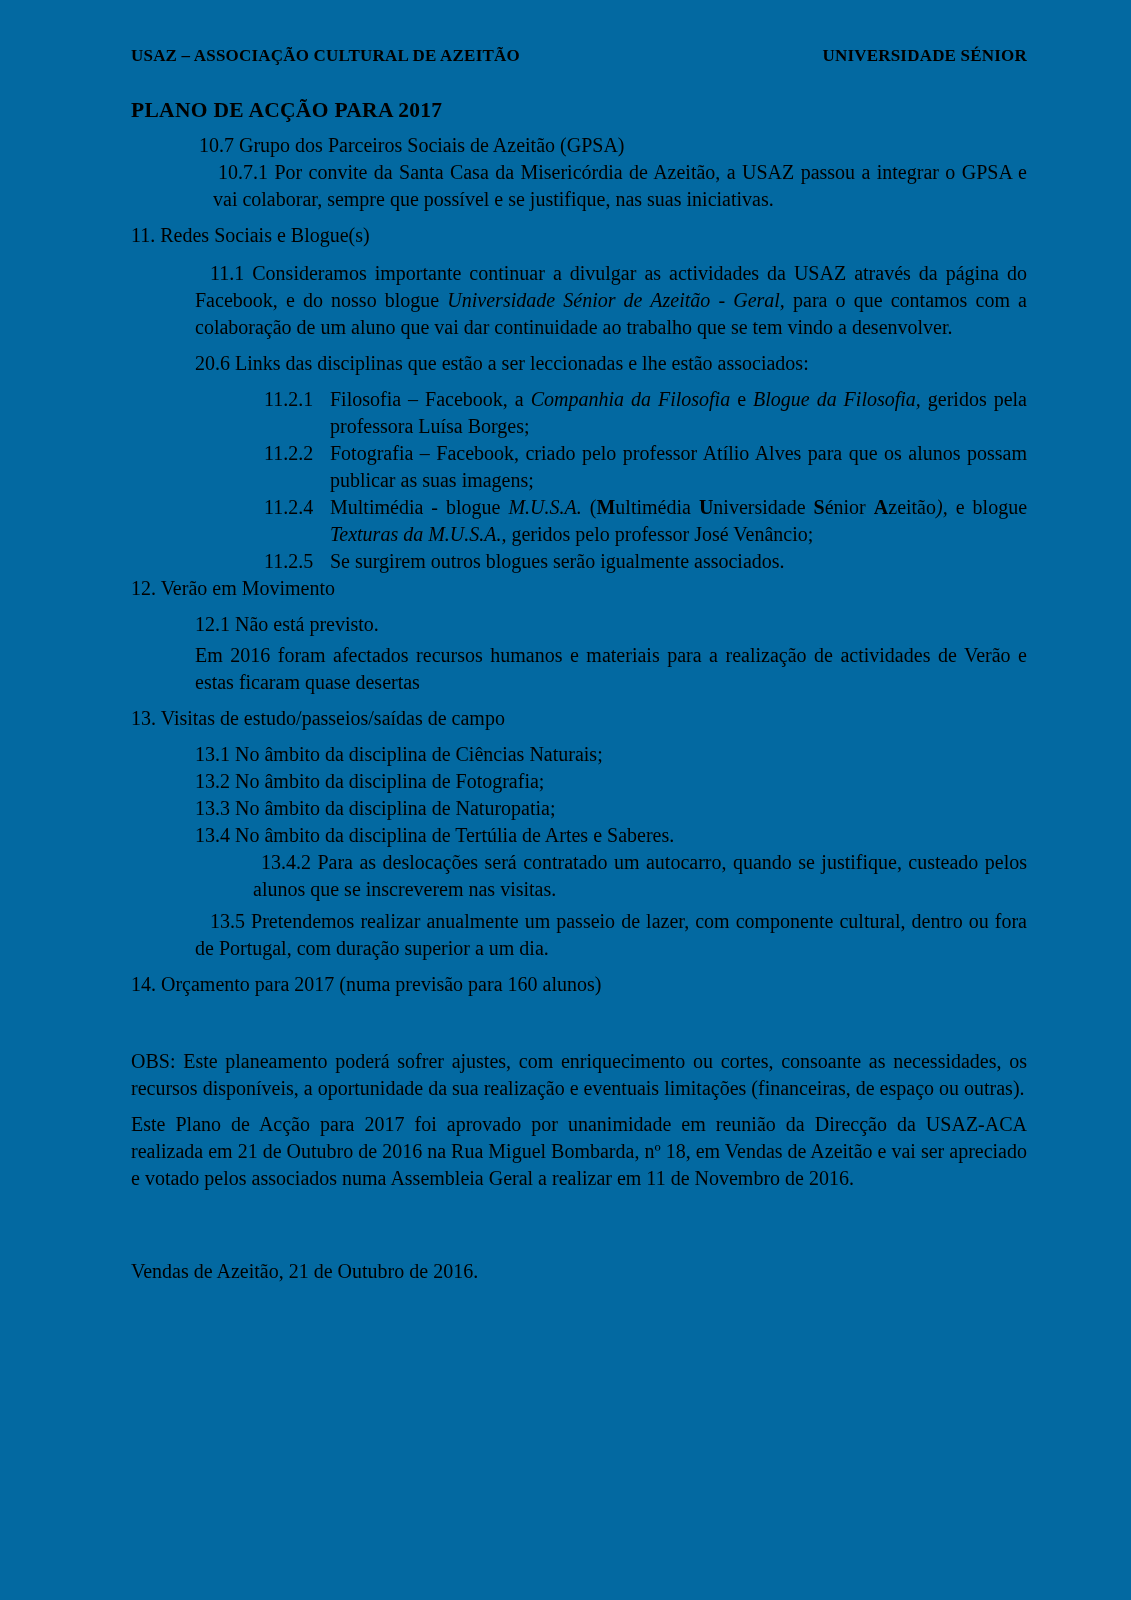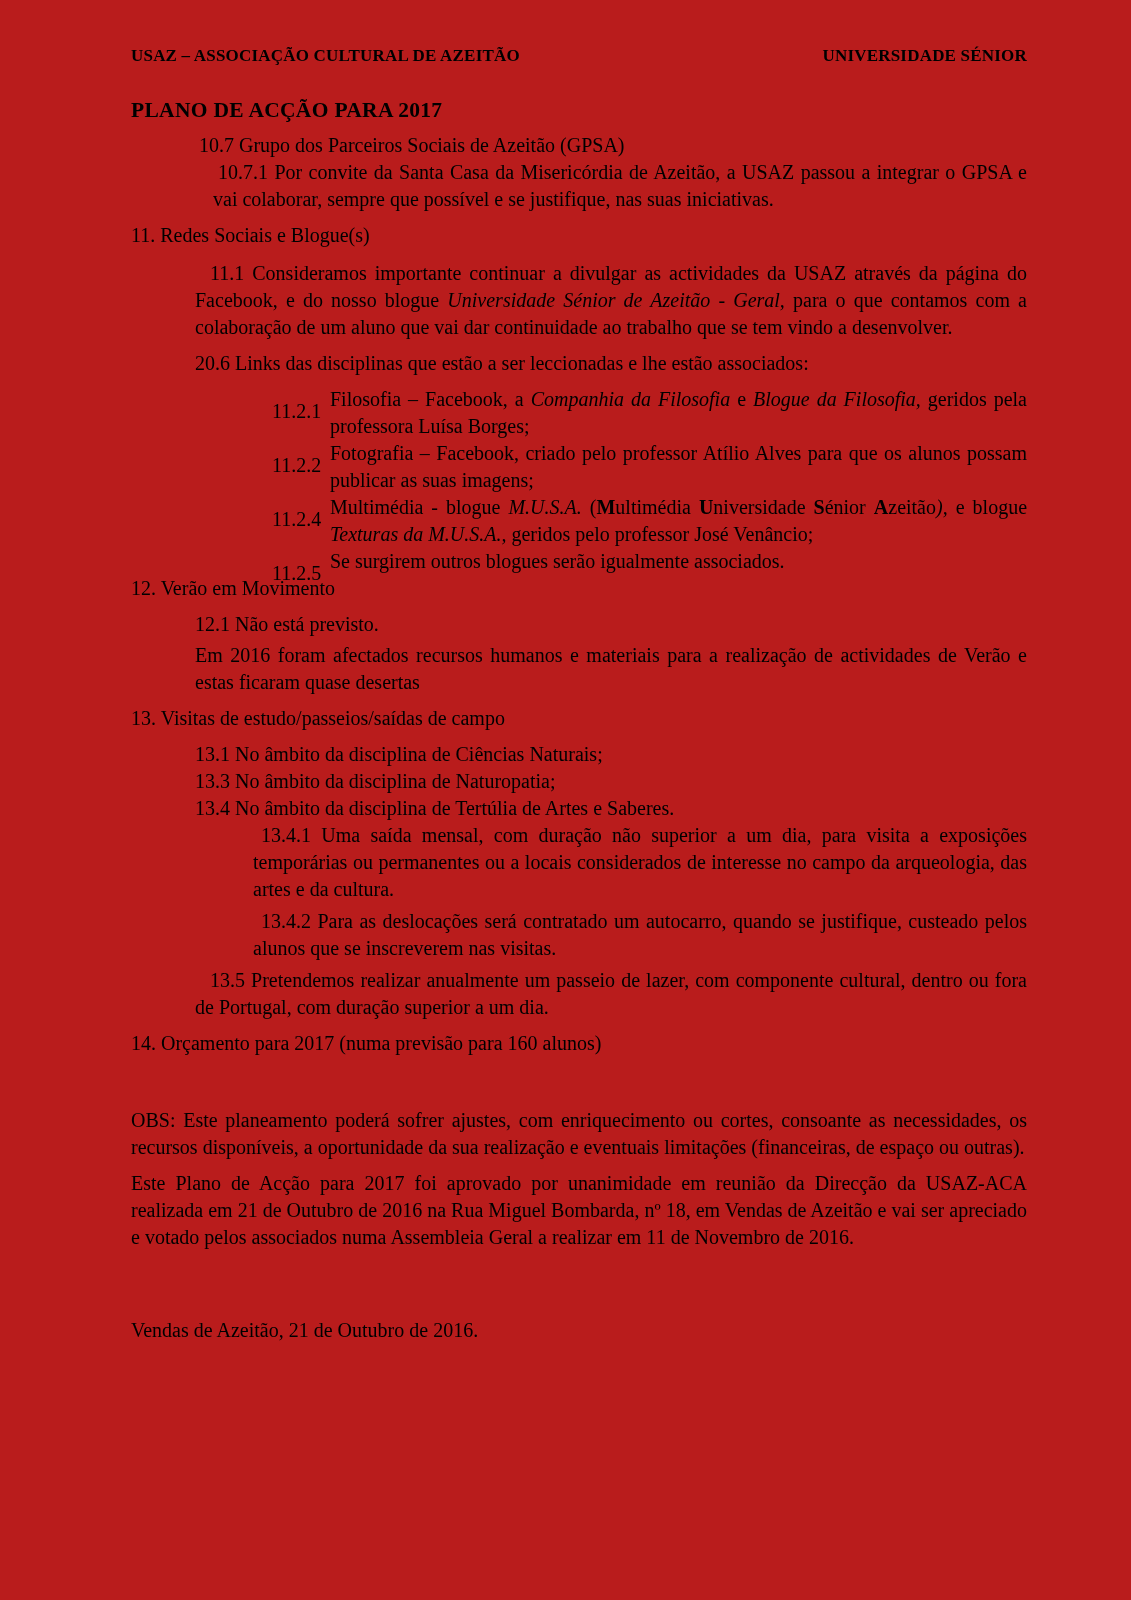--- a/index.html
+++ b/index.html
@@ -5,21 +5,21 @@
   html, body { margin: 0; padding: 0; background: #ffffff; }
   body {
     width: 1131px; height: 1600px; overflow: hidden;
     font-family: "Liberation Serif", "DejaVu Serif", serif;
     font-size: 20px; line-height: 27px; color: #000;
   }
   .doc {
     box-sizing: border-box;
     width: 1131px; height: 1600px;
     padding: 46px 104px 40px 131px;
-    background: #b91c1c;
+    background: #0369a1;
   }
   .hdr {
     display: flex; justify-content: space-between; align-items: flex-start;
     font-weight: bold; font-size: 17px; line-height: 20px;
     letter-spacing: 0.2px;
   }
   .title {
     text-align: left; font-weight: bold;
     font-size: 21.5px; line-height: 26px;
     letter-spacing: 0.3px;
@@ -29,21 +29,21 @@
   .just  { text-align: justify; }
   .tight { margin-bottom: 0; }
   .mb    { margin-bottom: 0; }
   .mb4   { margin-bottom: 4px; }
   .ind-a { margin-left: 68px; }
   .ind-b { margin-left: 82px; text-indent: 5px; }
   .p1    { margin-left: 64px; text-indent: 15px; }
   .p2    { margin-left: 64px; }
   .p3    { margin-left: 122px; text-indent: 8px; margin-bottom: 5px; }
   .li    { margin-left: 199px; margin-bottom: 0; position: relative; }
-  .li .num { position: absolute; left: -66px; top: 12px; text-indent: 0; margin-left: 8px; }
+  .li .num { position: absolute; left: -66px; top: 0; text-indent: 0; }
   .sp-obs  { margin-top: 50px; }
   .sp-sign { margin-top: 66px; margin-bottom: 0; }
   i { font-style: italic; }
   b { font-weight: bold; }
 </style>
 </head>
 <body>
 
 <div class="doc">
 
@@ -65,23 +65,23 @@
   <p class="li just"><span class="num">11.2.2</span><span><span>Fotografia – Facebook, criado pelo professor Atílio Alves para que os alunos possam publicar as suas imagens;</span></span></p>
   <p class="li just"><span class="num">11.2.4</span><span><span>Multimédia - blogue  </span><i>M.U.S.A.</i><span> (</span><b>M</b><span>ultimédia </span><b>U</b><span>niversidade </span><b>S</b><span>énior </span><b>A</b><span>zeitão</span><i>),</i><span> e blogue </span><i>Texturas da M.U.S.A.,</i><span> geridos pelo professor José Venâncio;</span></span></p>
   <p class="li just mb"><span class="num">11.2.5</span><span><span>Se surgirem outros blogues serão igualmente associados.</span></span></p>
 
   <p>12. Verão em Movimento</p>
   <p class="p2 mb4">12.1 Não está previsto.</p>
   <p class="p2 just">Em 2016 foram afectados recursos humanos e materiais  para a realização de actividades de Verão e estas ficaram quase desertas</p>
 
   <p>13. Visitas de estudo/passeios/saídas de campo</p>
   <p class="p2 tight">13.1 No âmbito da disciplina de Ciências Naturais;</p>
+  <p class="p2 tight">13.2 No âmbito da disciplina de Fotografia;</p>
   <p class="p2 tight">13.3 No âmbito da disciplina de Naturopatia;</p>
   <p class="p2 mb">13.4 No âmbito da disciplina de Tertúlia de Artes e Saberes.</p>
-  <p class="p3 just">13.4.1 Uma saída mensal, com duração não superior a um dia, para visita a exposições temporárias ou permanentes ou a locais considerados de interesse no campo da arqueologia, das artes e da cultura.</p>
   <p class="p3 just">13.4.2 Para as deslocações será contratado um autocarro, quando se justifique, custeado pelos alunos que se inscreverem nas visitas.</p>
   <p class="p1 just">13.5 Pretendemos realizar anualmente um passeio de lazer, com componente cultural, dentro ou fora de Portugal, com duração superior a um dia.</p>
 
   <p>14. Orçamento para 2017 (numa previsão para 160 alunos)</p>
 
   <p class="just sp-obs">OBS: Este planeamento poderá sofrer ajustes, com enriquecimento ou cortes, consoante as necessidades, os recursos disponíveis, a oportunidade da sua realização e eventuais limitações (financeiras, de espaço ou outras).</p>
   <p class="just">Este Plano de Acção para 2017 foi aprovado por unanimidade em reunião da Direcção da USAZ-ACA realizada em 21 de Outubro de 2016 na Rua Miguel Bombarda, nº 18, em Vendas de Azeitão e vai ser apreciado e votado pelos associados numa Assembleia Geral a realizar em 11 de Novembro de 2016.</p>
 
   <p class="sp-sign">Vendas de Azeitão,  21 de Outubro de 2016.</p>
 

